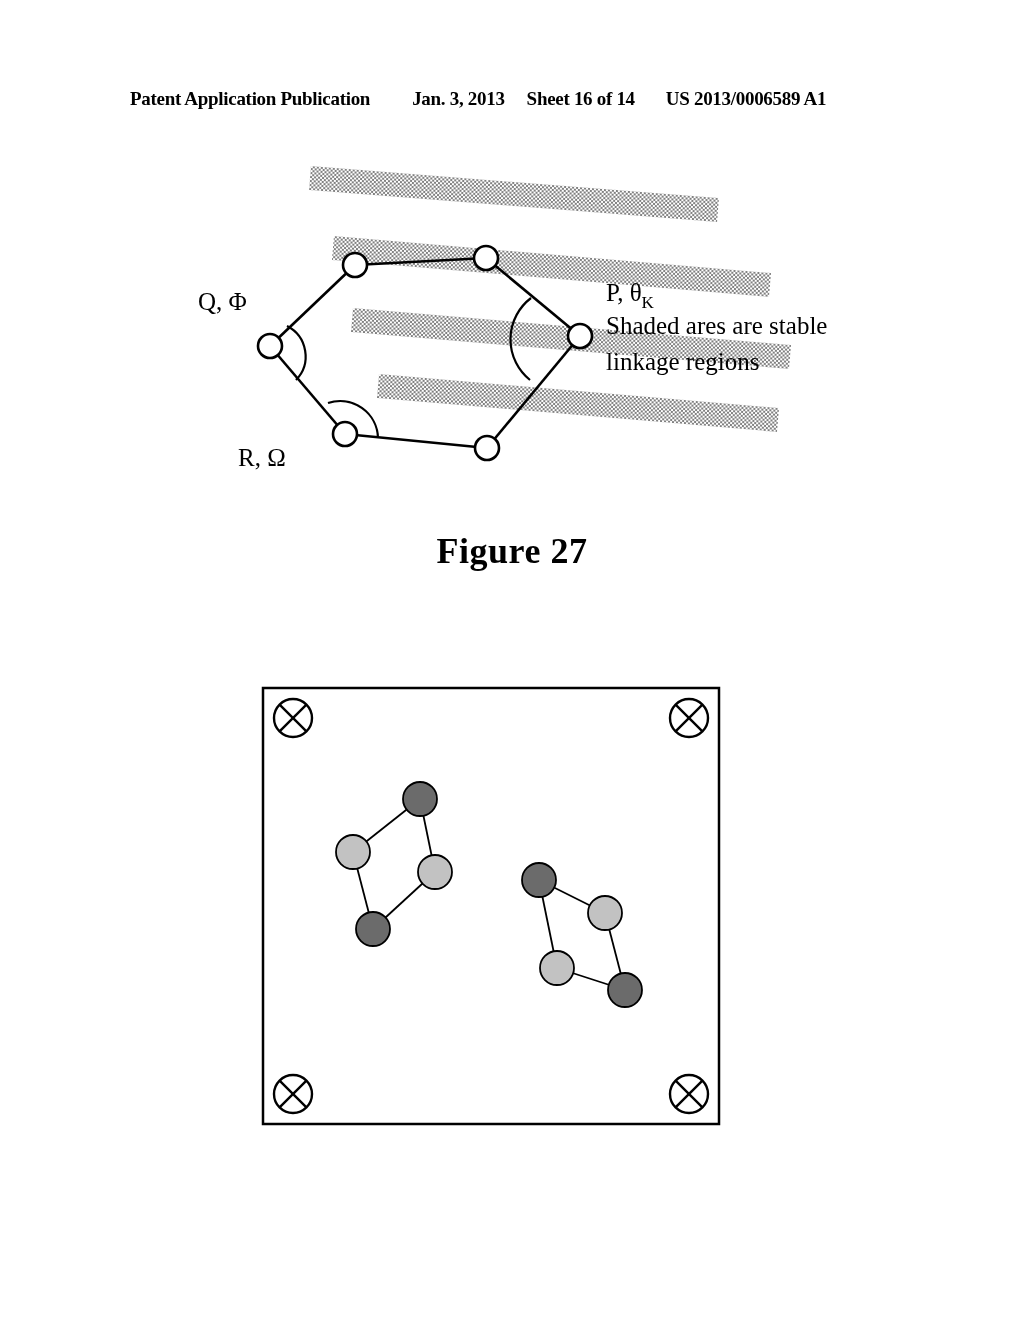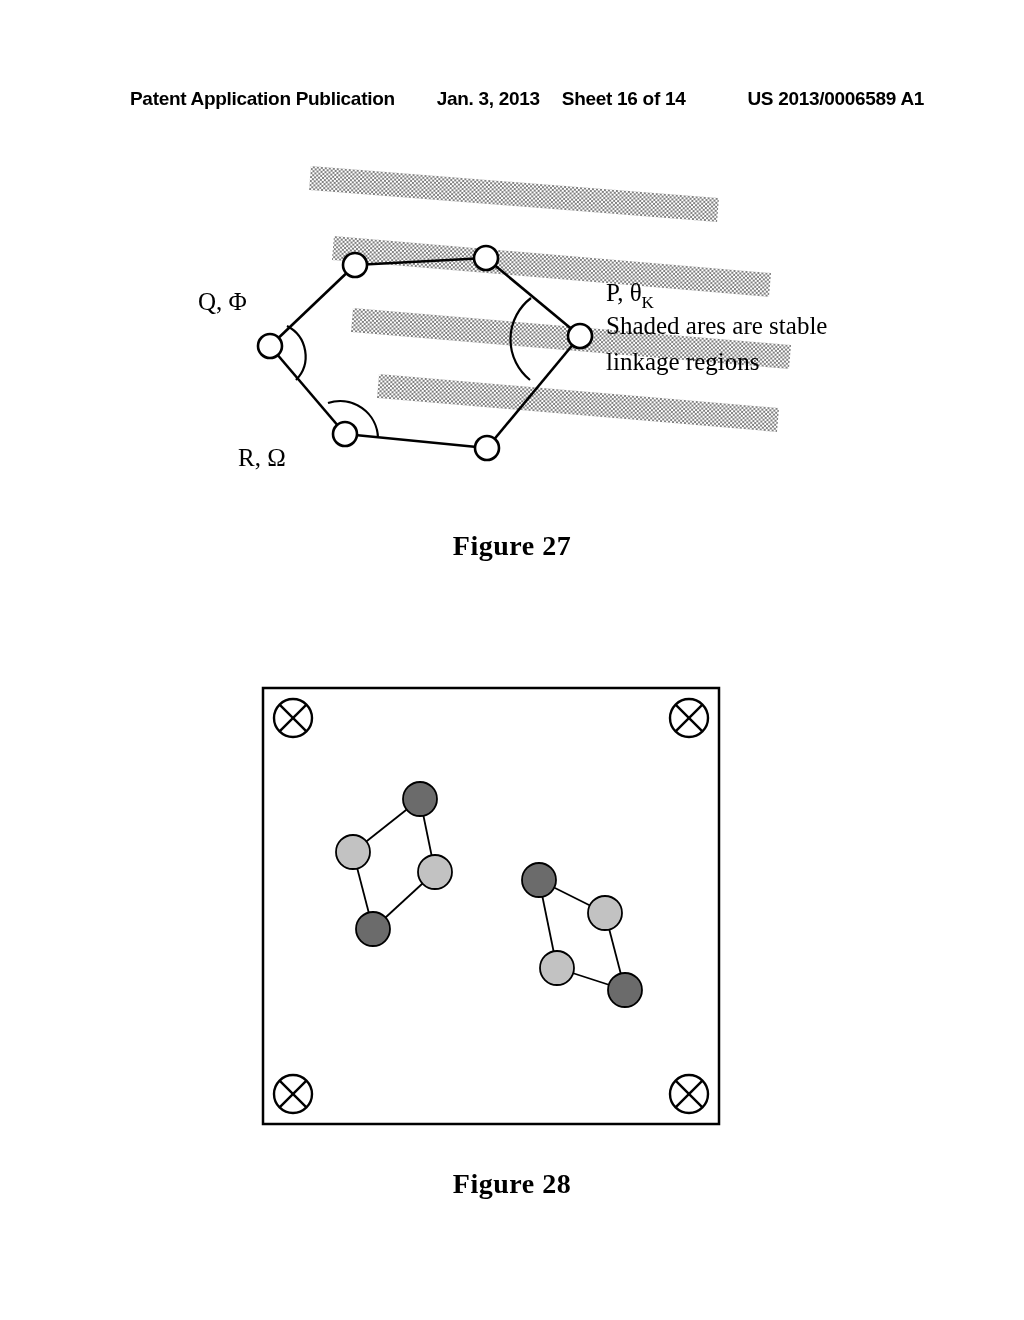--- a/index.html
+++ b/index.html
@@ -21,29 +21,29 @@
   #page-header {
     position: absolute;
     left: 0;
     top: 88px;
     width: 1024px;
     height: 26px;
     display: flex;
     flex-direction: row;
     align-items: baseline;
     justify-content: flex-start;
-    font-family: Liberation Sans, sans-serif;
+    font-family: Liberation Serif, serif;
     font-weight: bold;
     font-size: 19px;
     letter-spacing: -0.3px;
   }
   .hdr-pub   { margin-left: 130px; }
   .hdr-date  { margin-left: 42px; text-align: center; }
   .hdr-sheet { margin-left: 22px; }
-  .hdr-num   { margin-left: 62px; }
+  .hdr-num   { margin-left: 31px; }
 
   
   #figure-27 {
     position: absolute;
     left: 150px;
     top: 148px;
     width: 740px;
     height: 440px;
   }
   #fig27-svg {
@@ -51,21 +51,21 @@
     left: 0;
     top: 0;
   }
 
   .fig-caption {
     position: absolute;
     width: 1024px;
     text-align: center;
     font-family: "Liberation Serif", "DejaVu Serif", serif;
     font-weight: bold;
-    font-size: 28px;
+    font-size: 36px;
     letter-spacing: 0.5px;
   }
   #caption-27 { left: 0; top: 530px; }
   #caption-28 { left: 0; top: 1168px; }
 
   
   #figure-28 {
     position: absolute;
     left: 255px;
     top: 680px;
@@ -200,15 +200,14 @@
             <line x1="302" y1="288" x2="370" y2="310" stroke="#000000" stroke-width="1.8"></line>
             <circle cx="284" cy="200" r="17" fill="#6b6b6b" stroke="#000000" stroke-width="1.8"></circle>
             <circle cx="350" cy="233" r="17" fill="#c2c2c2" stroke="#000000" stroke-width="1.8"></circle>
             <circle cx="302" cy="288" r="17" fill="#c2c2c2" stroke="#000000" stroke-width="1.8"></circle>
             <circle cx="370" cy="310" r="17" fill="#6b6b6b" stroke="#000000" stroke-width="1.8"></circle>
           </g>
         </g>
     </svg>
   </div>
 
-  <div class="fig-caption" id="caption-28">Figure 28</div>
 
 </div>
 
 </body></html>

